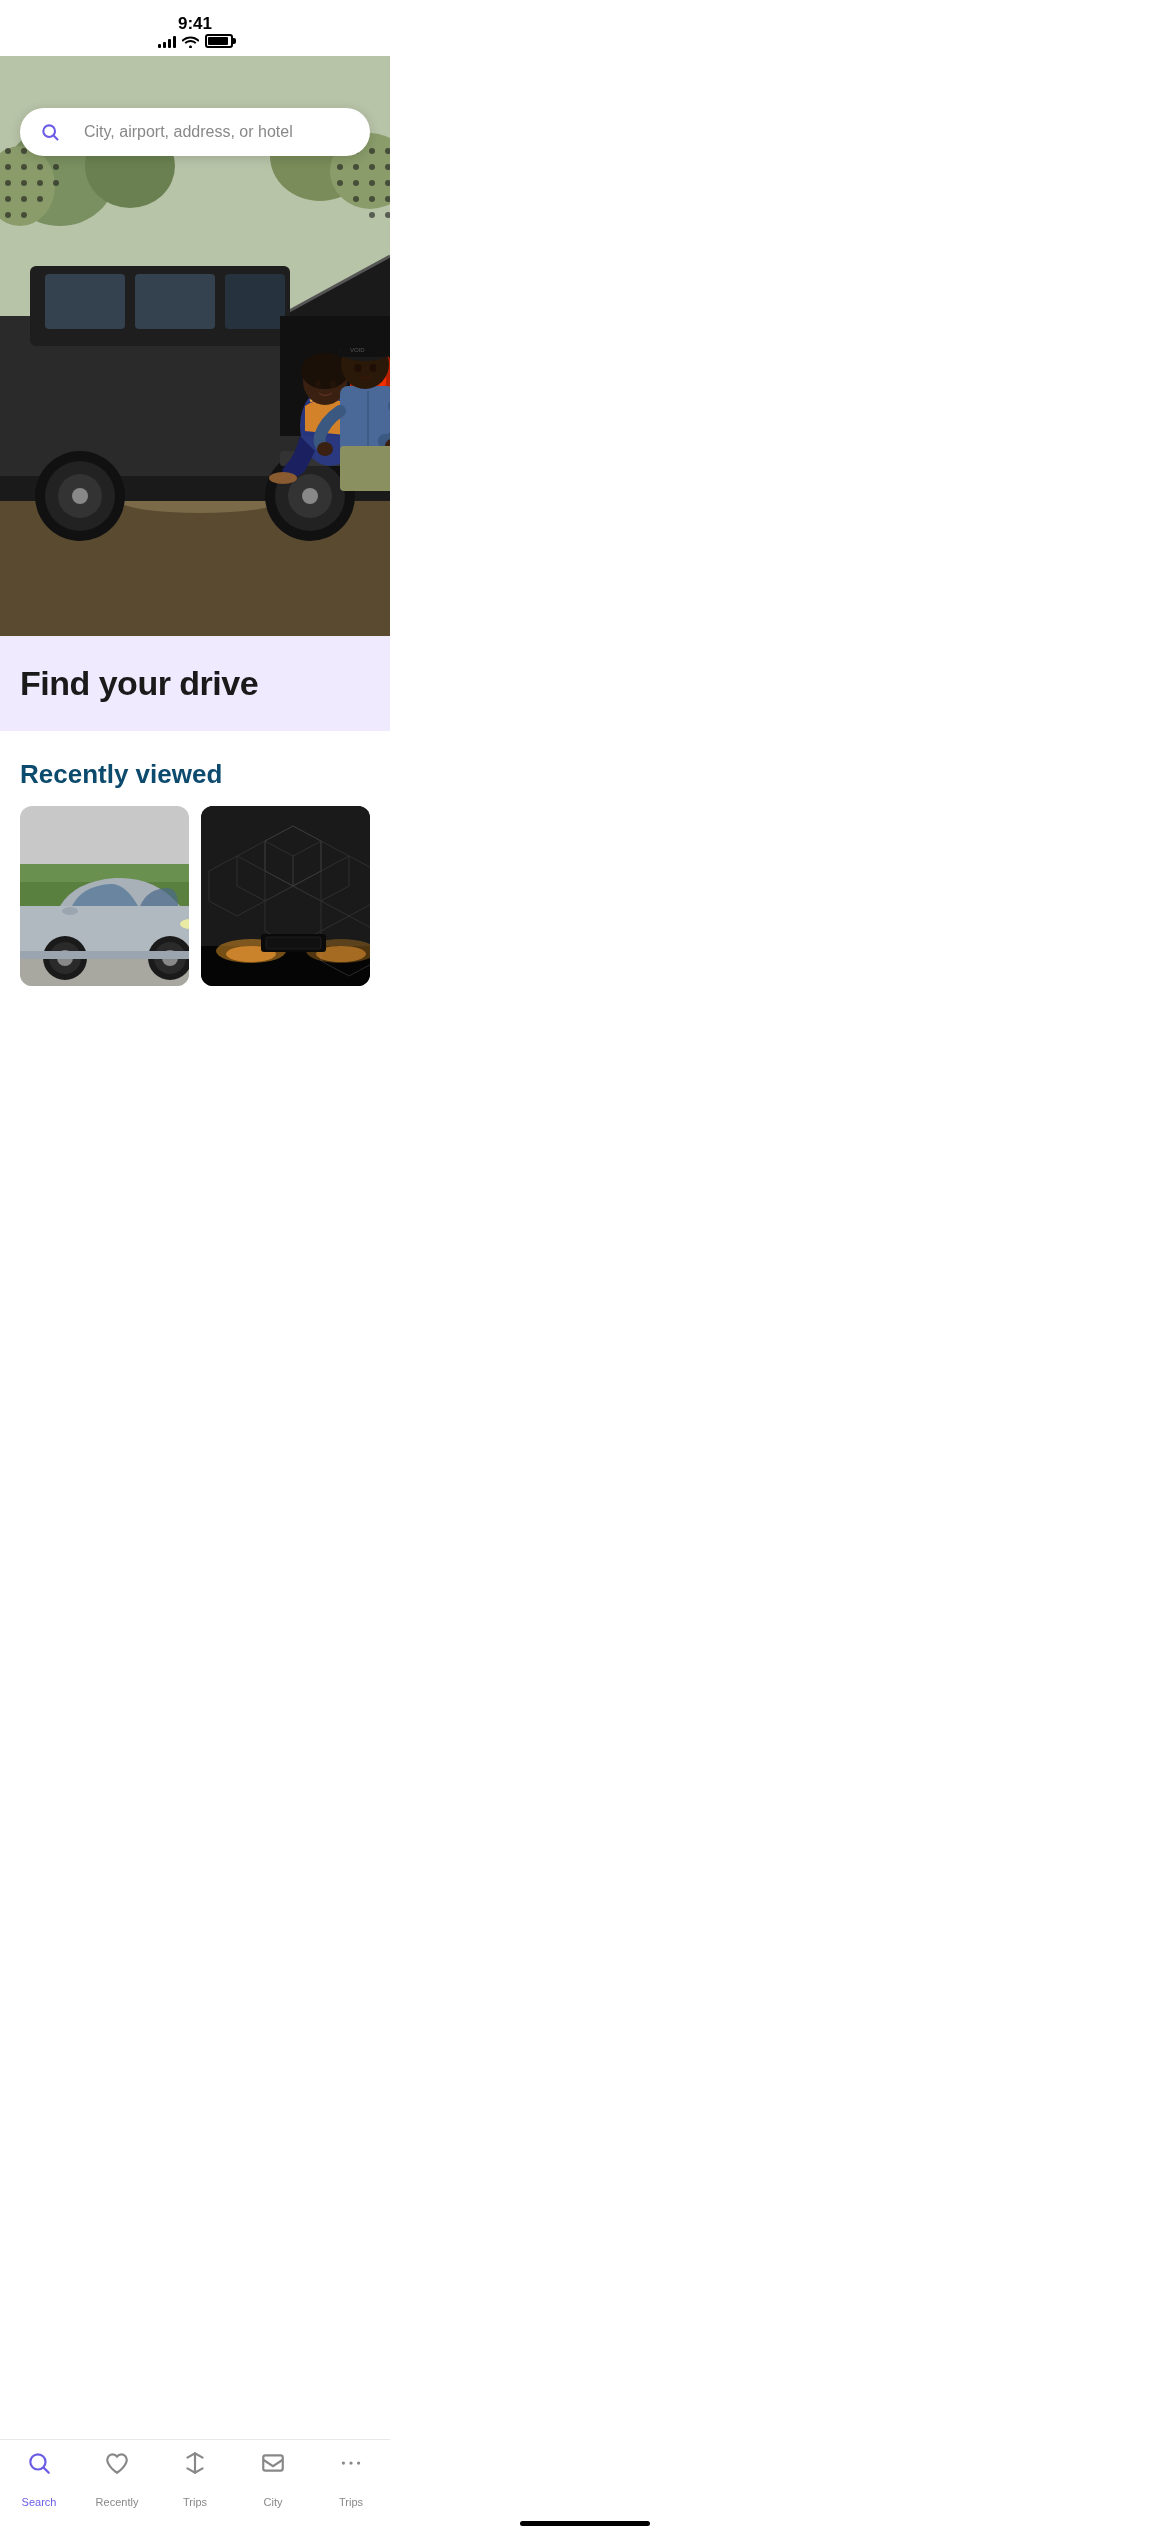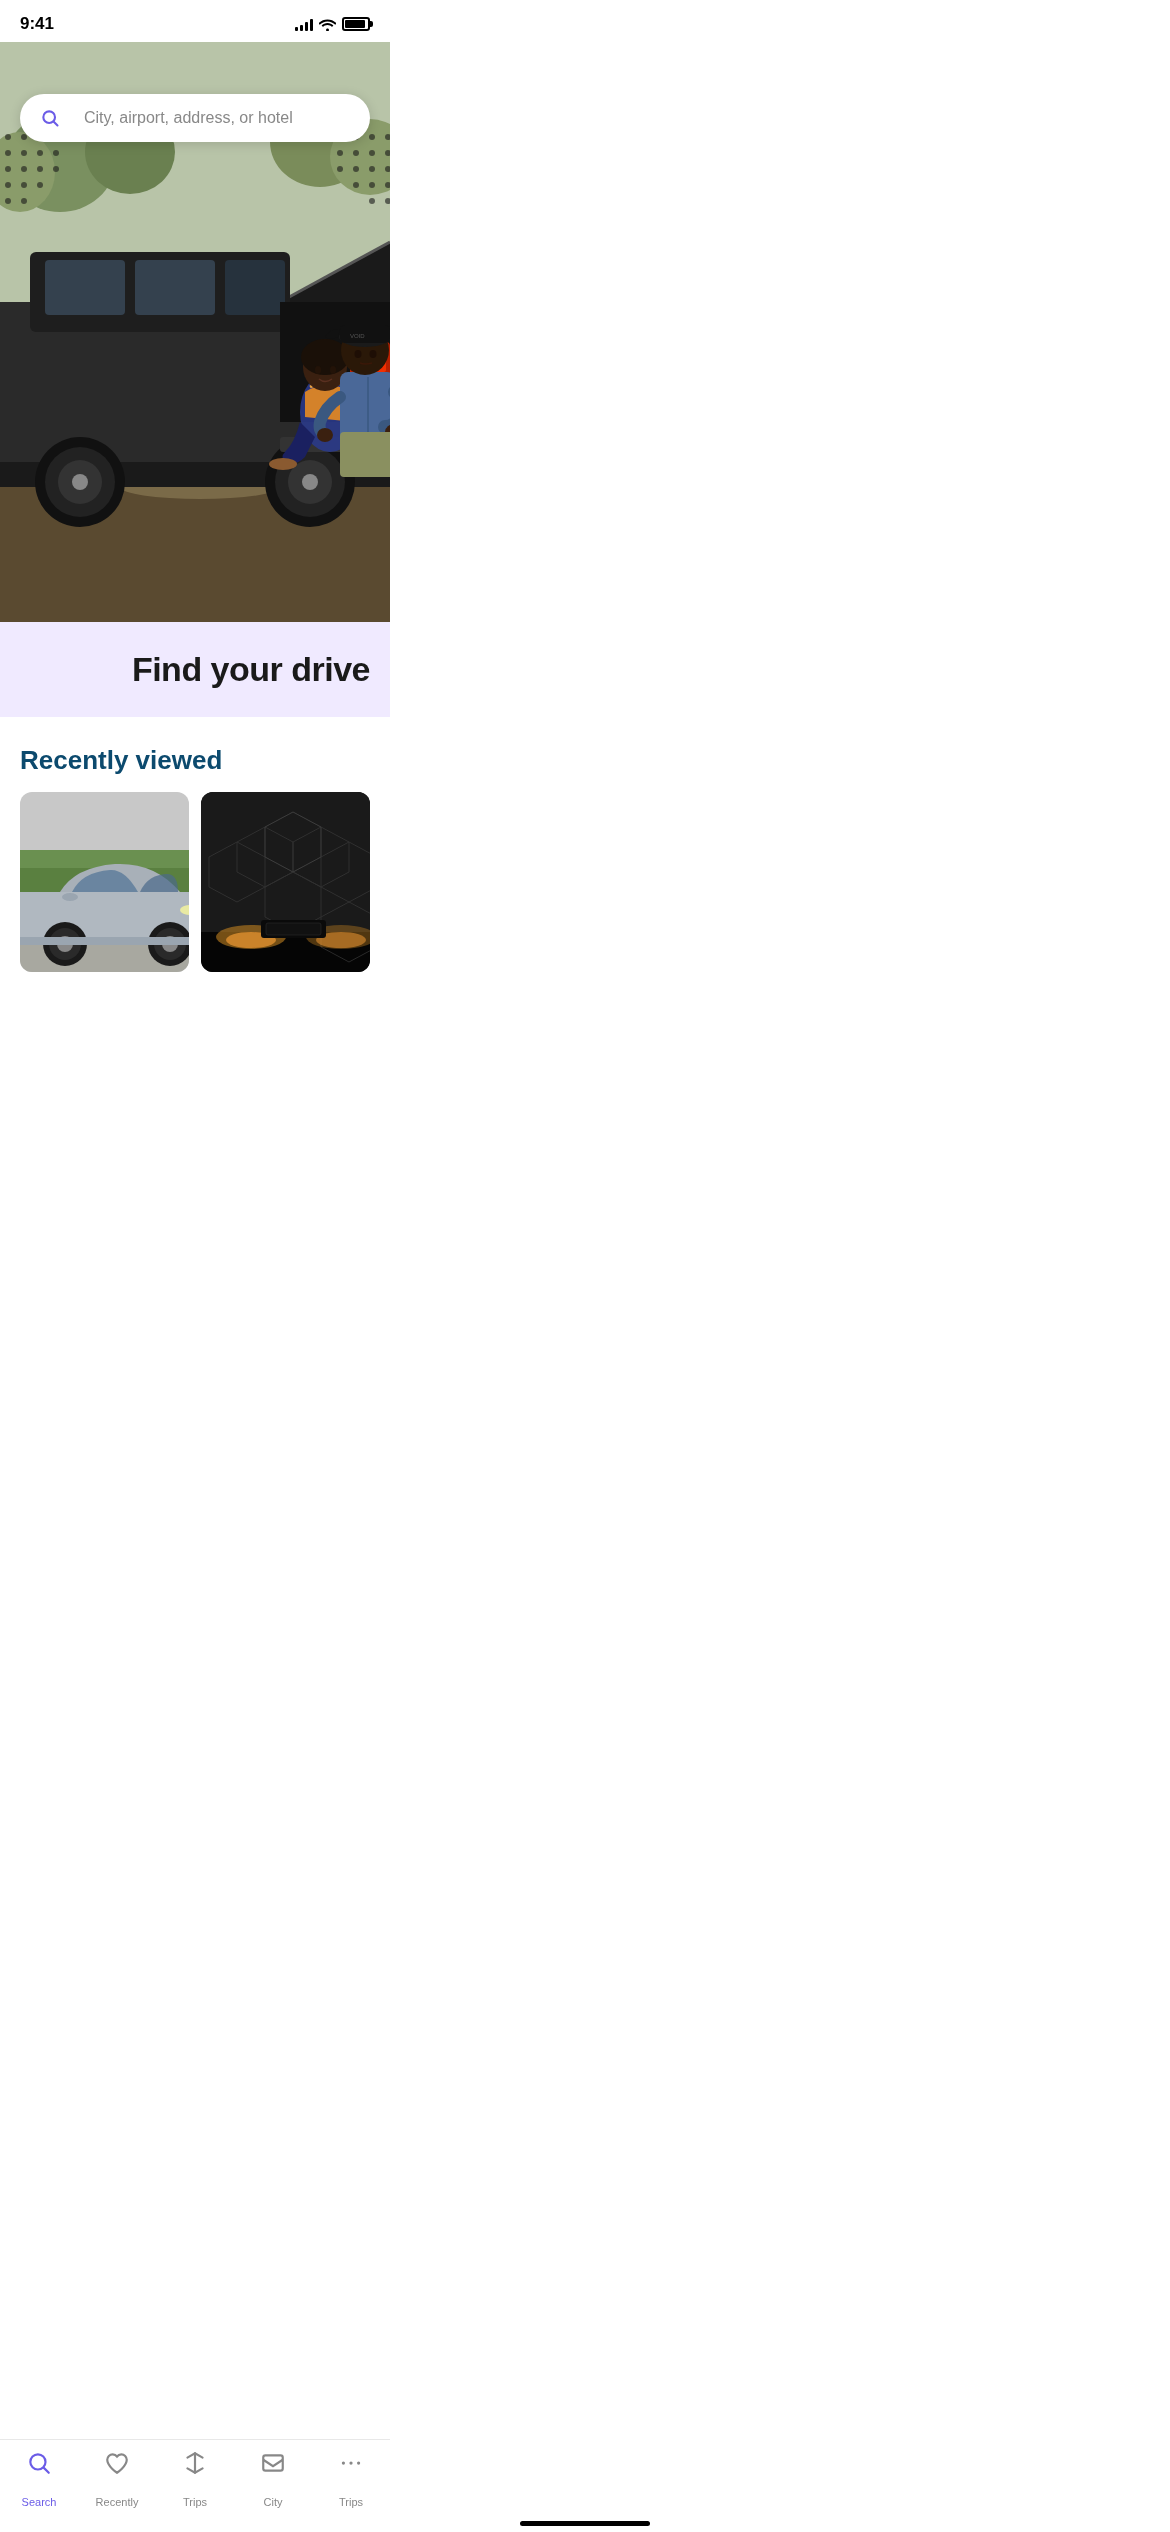--- a/index.html
+++ b/index.html
@@ -16,20 +16,21 @@
 
     
     .status-bar {
       display: flex;
       justify-content: space-between;
       align-items: center;
       padding: 14px 20px 8px 20px;
       background: #fff;
       position: relative;
       z-index: 10;
+      flex-direction: column;
     }
 
     .status-time {
       font-size: 17px;
       font-weight: 600;
       color: #000;
     }
 
     .status-icons {
       display: flex;
@@ -112,21 +113,21 @@
       position: relative;
       width: 100%;
       height: 580px;
       overflow: hidden;
     }
 
     
     .find-drive-banner {
       background: #f0eaff;
       padding: 28px 20px;
-      text-align: right;
+      text-align: left;
     }
 
     .find-drive-title {
       font-size: 34px;
       font-weight: 700;
       color: #1a1a1a;
       letter-spacing: -0.5px;
     }
 
     

